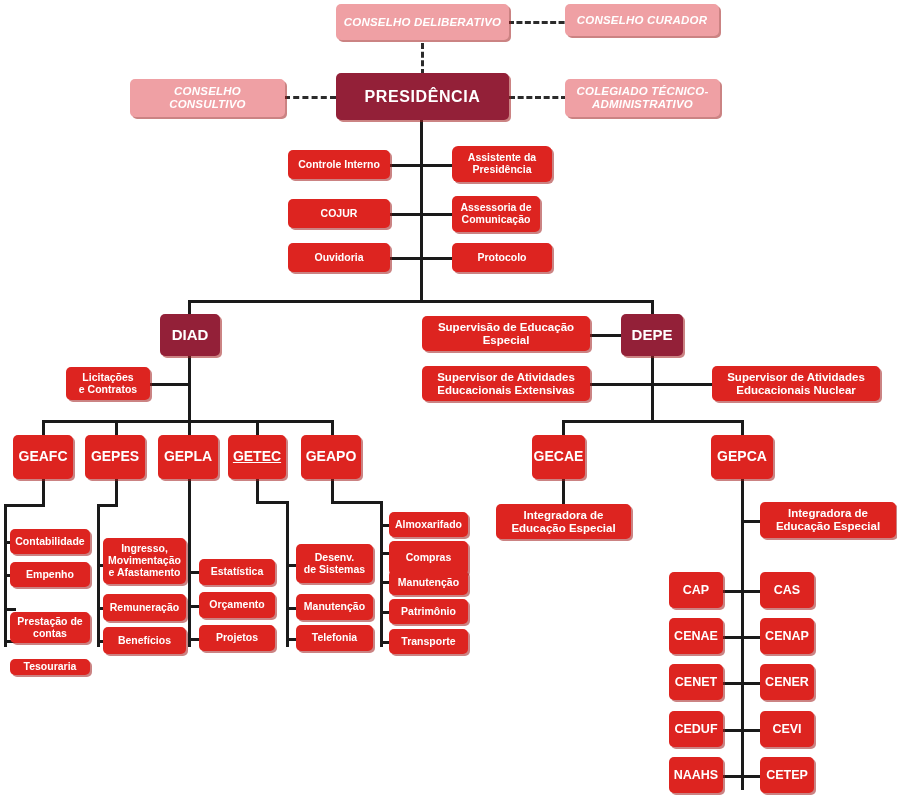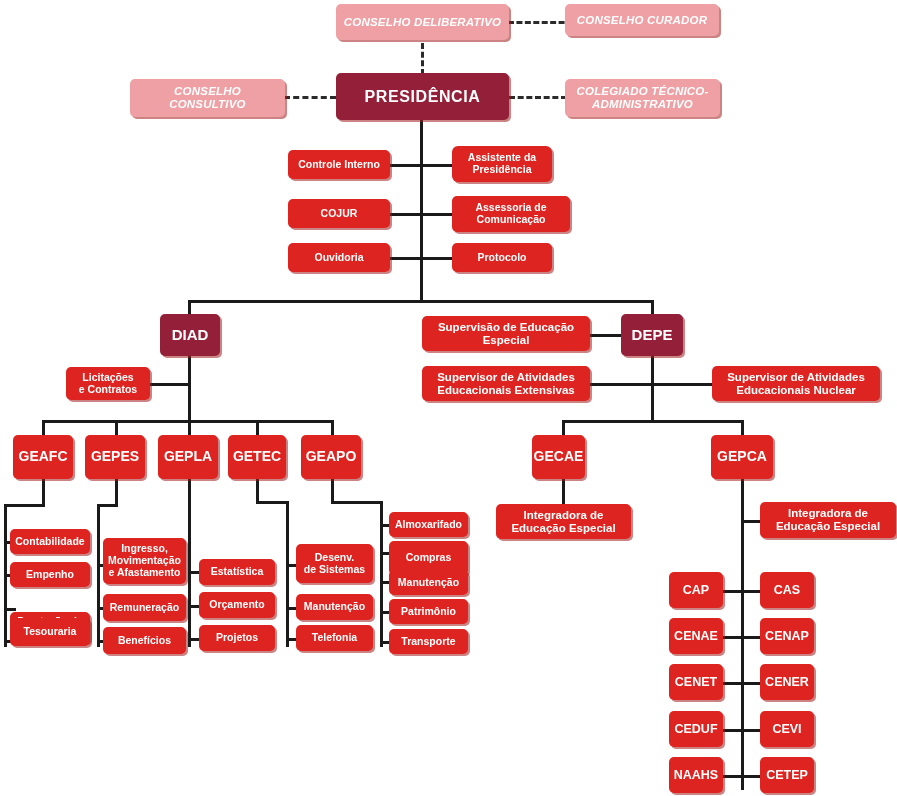--- a/index.html
+++ b/index.html
@@ -148,21 +148,21 @@
     <span>Controle Interno</span>
   </div>
   <div class="node red t-item" style="left:452px;top:146px;width:100px;height:36px;flex-direction:column;border-radius:6px;">
     <span>Assistente da</span>
     <span>Presidência</span>
   </div>
 
   <div class="node red t-item" style="left:288px;top:199px;width:102px;height:29px;">
     <span>COJUR</span>
   </div>
-  <div class="node red t-item" style="left:452px;top:196px;width:118px;height:36px;flex-direction:column;">
+  <div class="node red t-item" style="left:452px;top:196px;width:88px;height:36px;flex-direction:column;">
     <span>Assessoria de</span>
     <span>Comunicação</span>
   </div>
 
   <div class="node red t-item" style="left:288px;top:243px;width:102px;height:29px;">
     <span>Ouvidoria</span>
   </div>
   <div class="node red t-item" style="left:452px;top:243px;width:100px;height:29px;">
     <span>Protocolo</span>
   </div>
@@ -194,21 +194,21 @@
 
   <div class="node red t-gere" style="left:13px;top:435px;width:60px;height:44px;">
     <span>GEAFC</span>
   </div>
   <div class="node red t-gere" style="left:85px;top:435px;width:60px;height:44px;">
     <span>GEPES</span>
   </div>
   <div class="node red t-gere" style="left:158px;top:435px;width:60px;height:44px;">
     <span>GEPLA</span>
   </div>
-  <div class="node red t-gere" style="left:228px;top:435px;width:58px;height:44px;">
+  <div class="node red t-gere" style="left:228px;top:435px;width:58px;height:44px;text-decoration:underline;">
     <span>GETEC</span>
   </div>
   <div class="node red t-gere" style="left:301px;top:435px;width:60px;height:44px;">
     <span>GEAPO</span>
   </div>
   <div class="node red t-gere" style="left:532px;top:435px;width:53px;height:44px;">
     <span>GECAE</span>
   </div>
   <div class="node red t-gere" style="left:711px;top:435px;width:62px;height:44px;">
     <span>GEPCA</span>
@@ -217,21 +217,21 @@
   <div class="node red t-item" style="left:10px;top:529px;width:80px;height:25px;">
     <span>Contabilidade</span>
   </div>
   <div class="node red t-item" style="left:10px;top:562px;width:80px;height:25px;">
     <span>Empenho</span>
   </div>
   <div class="node red t-item" style="left:10px;top:612px;width:80px;height:31px;flex-direction:column;">
     <span>Prestação de</span>
     <span>contas</span>
   </div>
-  <div class="node red t-item" style="left:10px;top:618px;width:80px;height:28px;text-align:center;">
+  <div class="node red t-item" style="left:10px;top:659px;width:80px;height:16px;text-align:center;">
     <span>Tesouraria</span>
   </div>
 
   <div class="node red t-item" style="left:103px;top:538px;width:83px;height:46px;flex-direction:column;">
     <span>Ingresso,</span>
     <span>Movimentação</span>
     <span>e Afastamento</span>
   </div>
   <div class="node red t-item" style="left:103px;top:594px;width:83px;height:27px;">
     <span>Remuneração</span>

